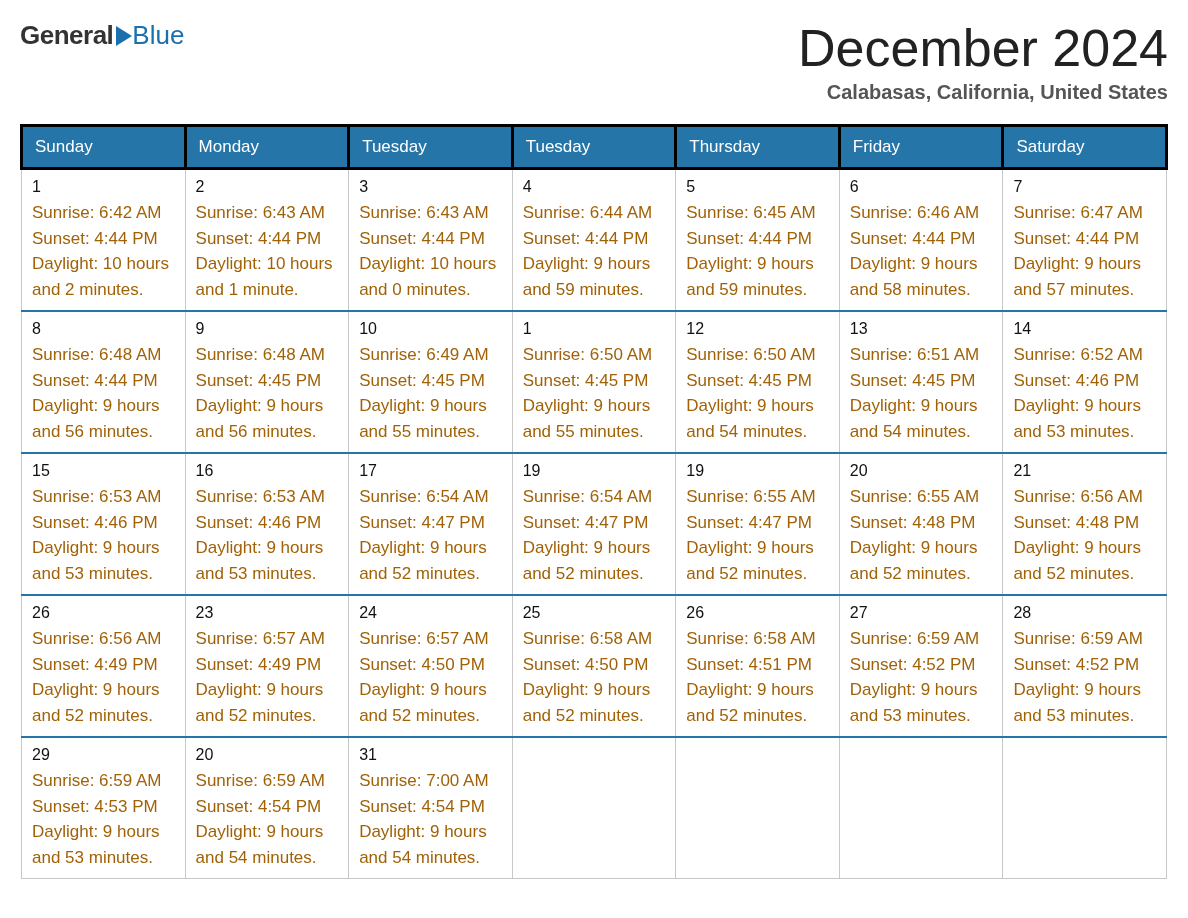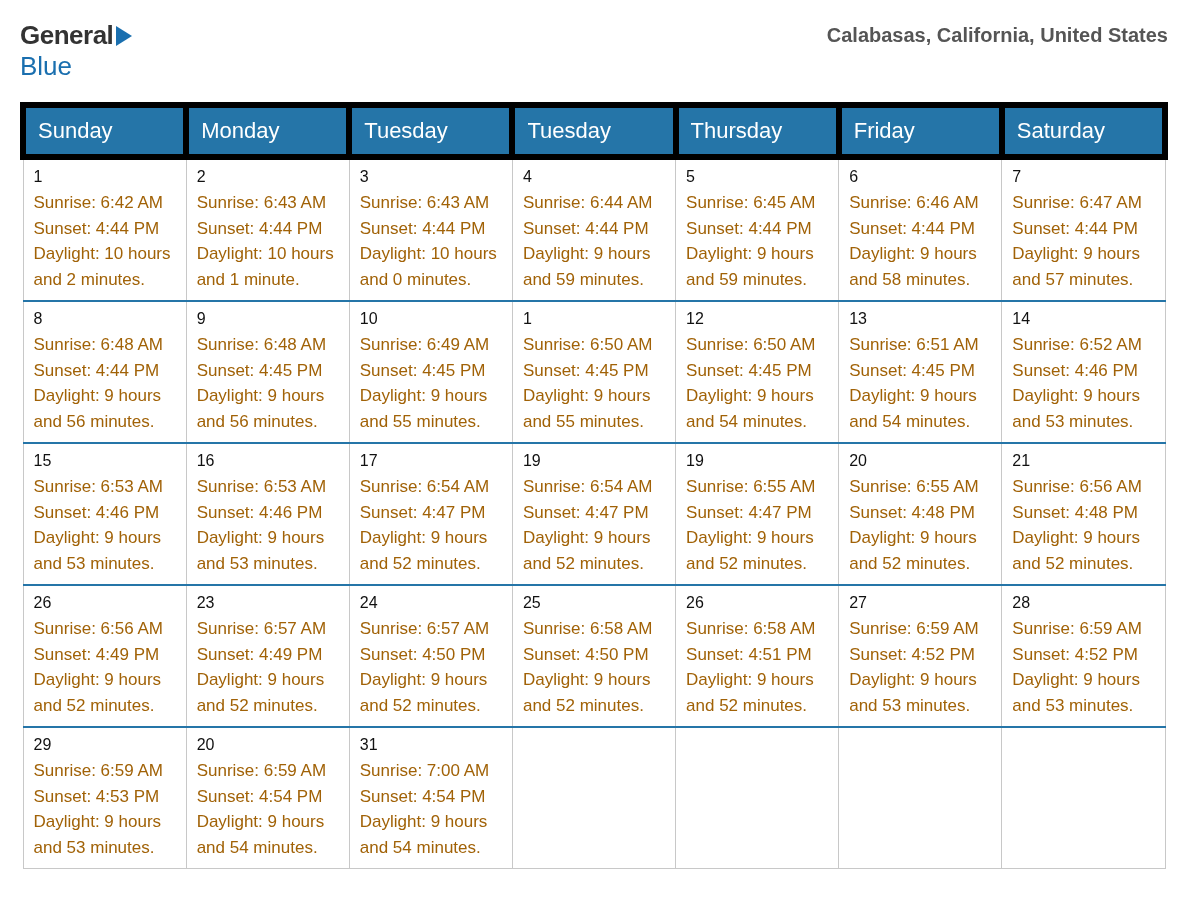--- a/index.html
+++ b/index.html
@@ -33,25 +33,25 @@
     }
     .calendar {
       width: 100%;
       border-collapse: collapse;
     }
     .calendar thead tr {
       background-color: #2575a8;
     }
     .calendar thead th {
       color: #fff;
-      font-size: 22px;
+      font-size: 17px;
       font-weight: 500;
       padding: 10px 12px;
       text-align: left;
-      border: 6px solid #000000;
+      border: 3px solid #000000;
     }
     .calendar tbody td {
       vertical-align: top;
       padding: 8px 10px;
       border: 1px solid #c8c8c8;
       font-size: 13px;
       color: #333;
       width: 14.28%;
       min-height: 90px;
     }
@@ -69,21 +69,21 @@
       font-size: 17px;
       line-height: 1.5;
       color: #a16207;
     }
     .empty-cell {
       background: #fff;
     }
     
     .logo-wrapper {
       display: flex;
-      flex-direction: column;
+      flex-direction: row;
       align-items: flex-start;
     }
     .logo-top-row {
       display: flex;
       align-items: center;
     }
     .logo-text-general {
       font-size: 26px;
       font-weight: 700;
       color: #333;
@@ -110,20 +110,21 @@
 
 <div class="header-area">
   <div class="logo-wrapper">
     <div class="logo-top-row">
       <span class="logo-text-general">General</span>
       <span class="logo-arrow"></span>
     </div>
     <span class="logo-text-blue">Blue</span>
   </div>
   <div class="title-area">
+    <div class="month-title">December 2024</div>
     <div class="location-title">Calabasas, California, United States</div>
   </div>
 </div>
 
 <table class="calendar">
   <thead>
     <tr>
     <th>Sunday</th>
         <th>Monday</th>
         <th>Tuesday</th>

